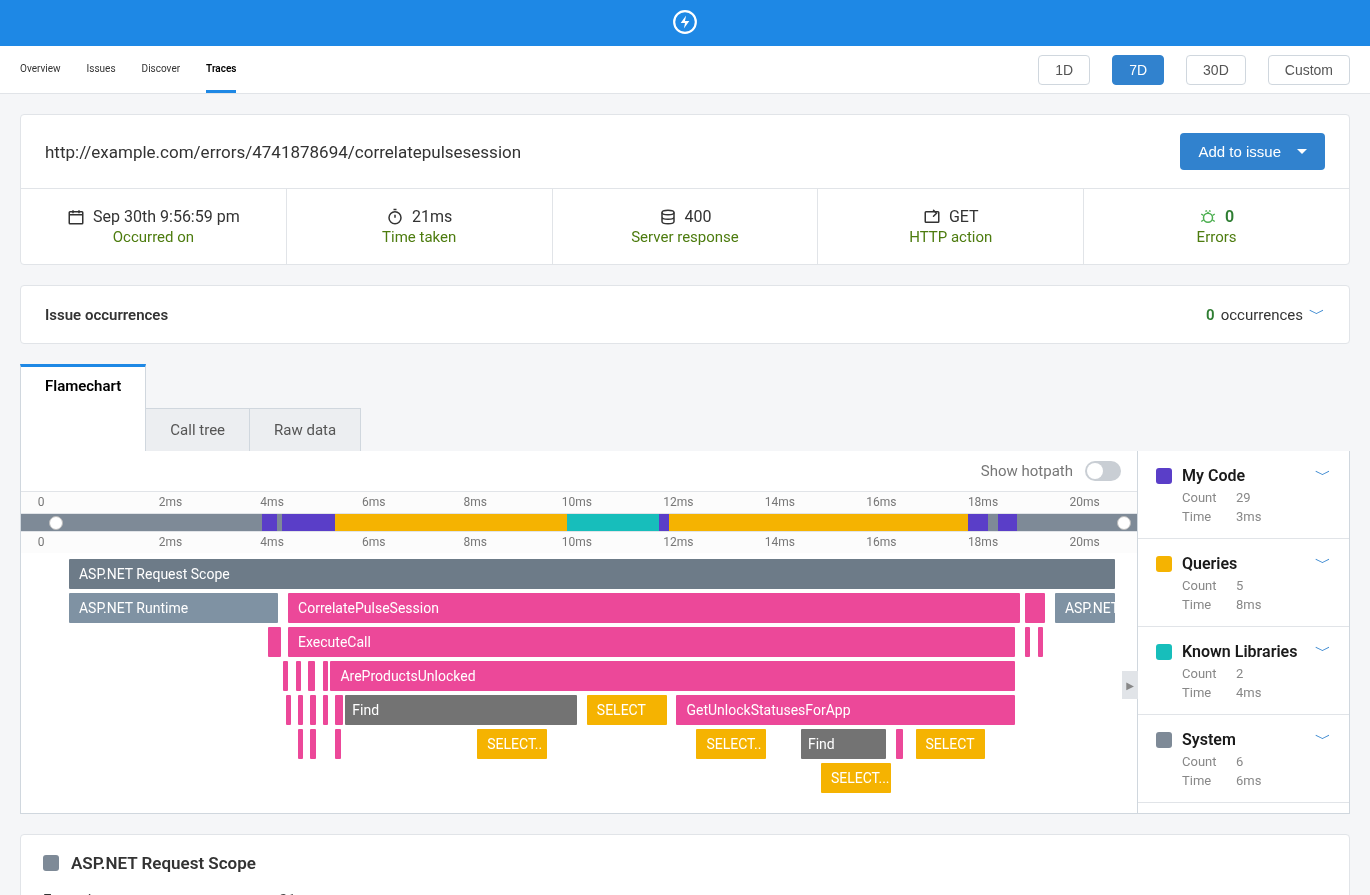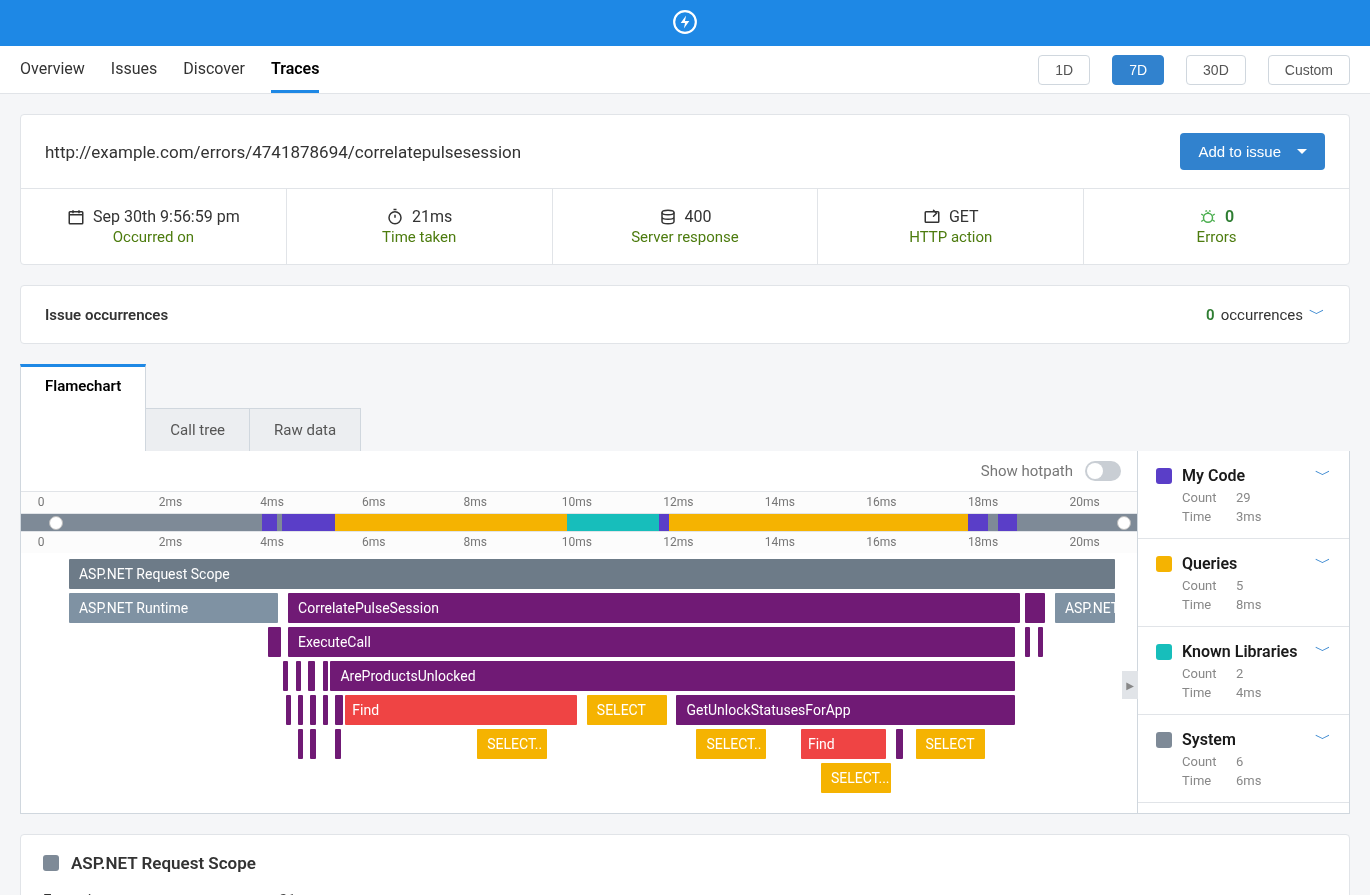--- a/index.html
+++ b/index.html
@@ -1,21 +1,21 @@
 <!DOCTYPE html>
 <html><head>
 <meta charset="utf-8">
 <style>
   * { box-sizing: border-box; margin: 0; padding: 0; }
   body { font-family: -apple-system, BlinkMacSystemFont, "Segoe UI", Roboto, sans-serif; font-size: 14px; color: #333; background: #f5f6f8; }
   .topbar { background: #1e88e5; height: 46px; display: flex; align-items: center; justify-content: center; }
   .topbar svg { width: 26px; height: 26px; }
   .navbar { background: #fff; border-bottom: 1px solid #e1e4e8; height: 48px; display: flex; align-items: stretch; justify-content: space-between; padding: 0 20px; }
   .nav-left { display: flex; align-items: stretch; gap: 26px; }
-  .nav-item { display: flex; align-items: center; color: #333; font-size: 16px; border-bottom: 3px solid transparent; cursor: pointer; }
+  .nav-item { display: flex; align-items: center; color: #333; font-size: 10px; border-bottom: 3px solid transparent; cursor: pointer; }
   .nav-item.active { font-weight: 600; border-bottom-color: #1e88e5; color: #000; }
   .nav-right { display: flex; align-items: center; gap: 22px; }
   .range-btn { border: 1px solid #d0d7de; background: #fff; border-radius: 4px; padding: 6px 16px; font-size: 14px; color: #555; cursor: pointer; }
   .range-btn.active { background: #3182ce; color: #fff; border-color: #3182ce; }
   .content { padding: 20px; }
   .panel { background: #fff; border: 1px solid #e1e4e8; border-radius: 4px; margin-bottom: 20px; }
   .panel-header { padding: 18px 24px; display: flex; align-items: center; justify-content: space-between; border-bottom: 1px solid #e1e4e8; }
   .url-text { font-size: 17px; color: #333; }
   .btn-blue { background: #3182ce; color: #fff; border: none; border-radius: 4px; padding: 10px 18px; font-size: 15px; cursor: pointer; display: flex; align-items: center; gap: 16px; }
   .btn-blue .caret { width: 0; height: 0; border-left: 5px solid transparent; border-right: 5px solid transparent; border-top: 5px solid #fff; }
@@ -45,22 +45,22 @@
   .axis .tick { position: absolute; top: 3px; font-size: 12px; color: #777; transform: translateX(-50%); }
   .axis .zero { left: 1.5%; transform:none; }
   .minimap { position: relative; height: 18px; border-top: 1px solid #e1e4e8; background: #7e8a97; }
   .mm-seg { position: absolute; top:0; bottom:0; }
   .mm-handle { position: absolute; width: 14px; height: 14px; border-radius: 50%; background: #fff; border: 1px solid #bbb; top: 2px; }
   .flame-body { position: relative; height: 260px; padding: 6px 2% 10px 4.3%; overflow: hidden; }
   .flame-lane { position: relative; height: 30px; margin-bottom: 4px; }
   .bar { position: absolute; top:0; height: 30px; color:#fff; font-size: 14px; display: flex; align-items: center; padding: 0 10px; white-space: nowrap; overflow: hidden; border-radius: 1px;}
   .c-gray { background: #6d7b88; }
   .c-graylight { background: #7f92a3; }
-  .c-purple { background: #701a75; }
-  .c-teal { background: #ef4444; padding-left: 7px; }
+  .c-purple { background: #ec4899; }
+  .c-teal { background: #737373; padding-left: 7px; }
   .c-yellow { background: #f5b301; }
   .scroll-right { position:absolute; right:-1px; top: 220px; width:16px; height:28px; background:#e1e4e8; display:flex; align-items:center; justify-content:center; color:#888; font-size:10px;}
   
   .legend-item { padding: 14px 18px 14px 18px; border-bottom: 1px solid #e1e4e8; }
   .legend-top { display:flex; align-items:center; justify-content:space-between; }
   .legend-left { display:flex; align-items:center; gap:10px; font-weight:600; font-size:16px; color:#1a1a1a; }
   .swatch { width:16px; height:16px; border-radius:3px; }
   .legend-kv { display:flex; gap: 14px; font-size:13px; color:#888; padding-left: 26px; margin-top:4px;}
   .legend-kv .k { width:40px; }
   

